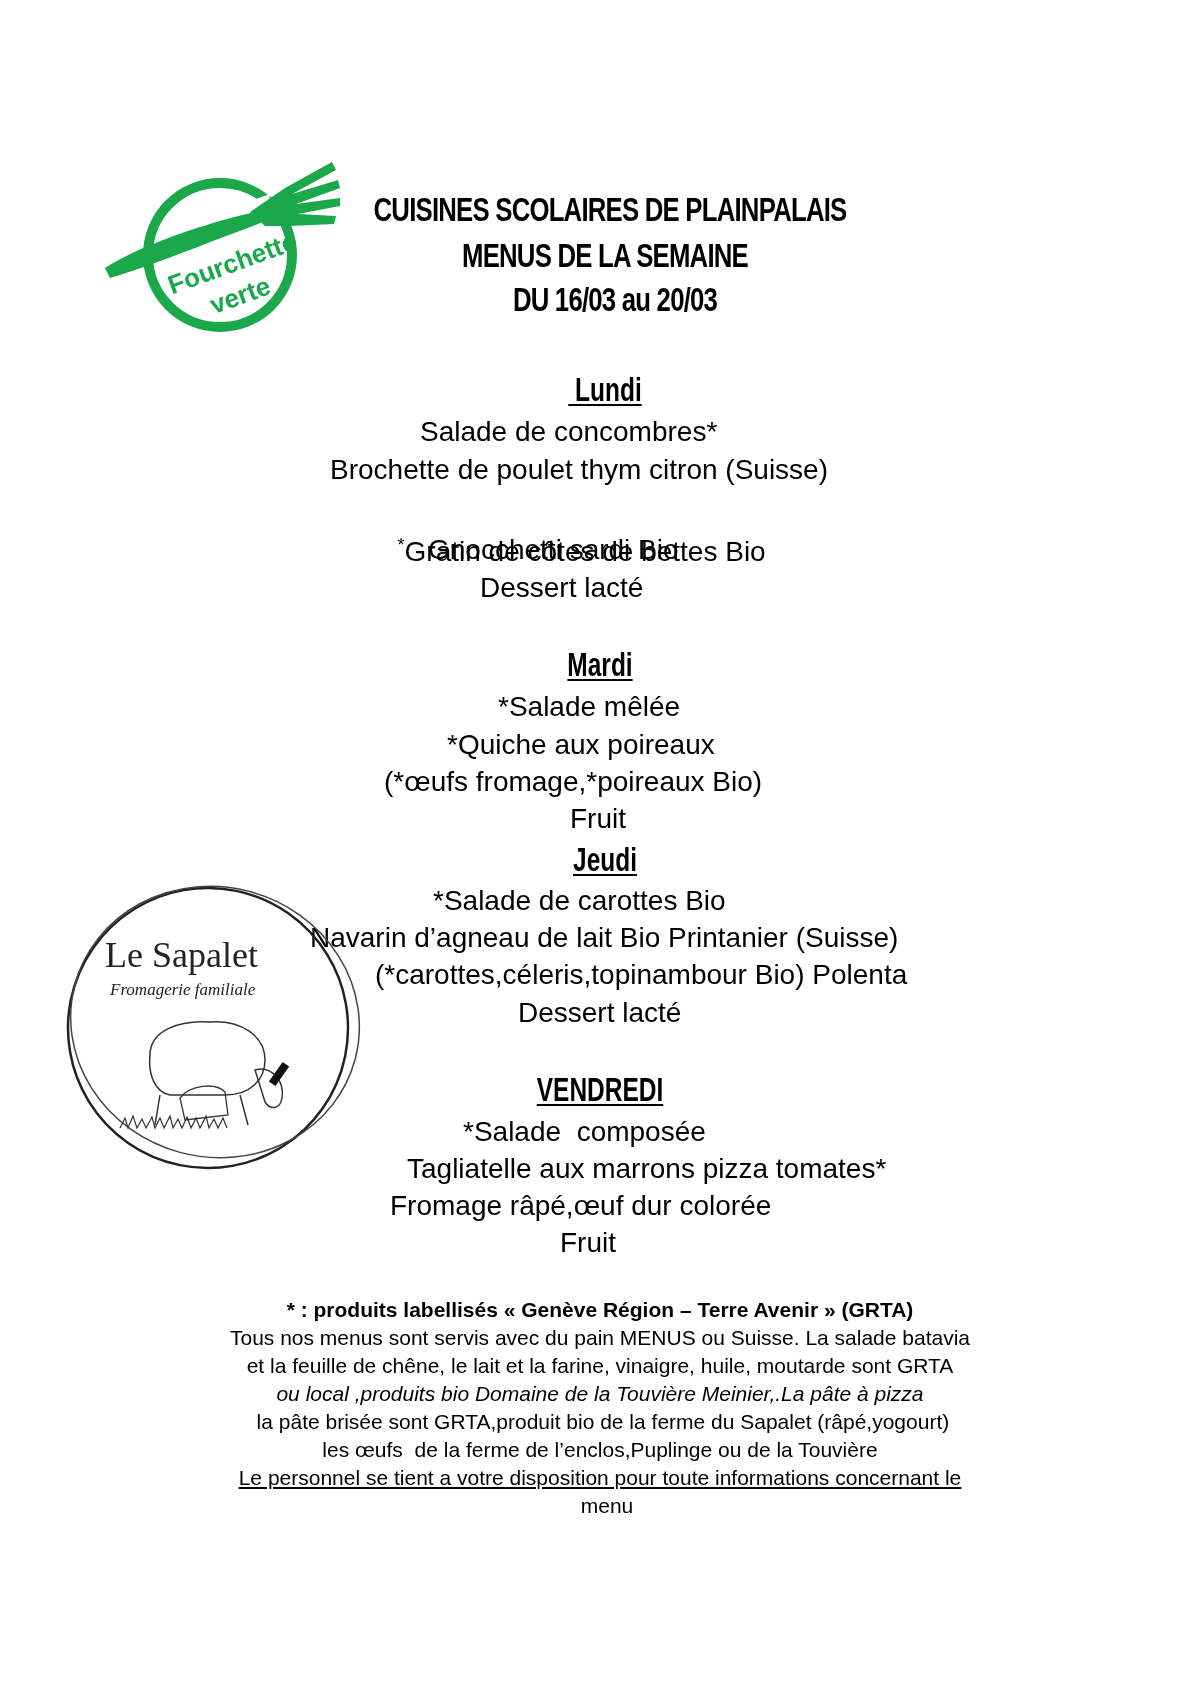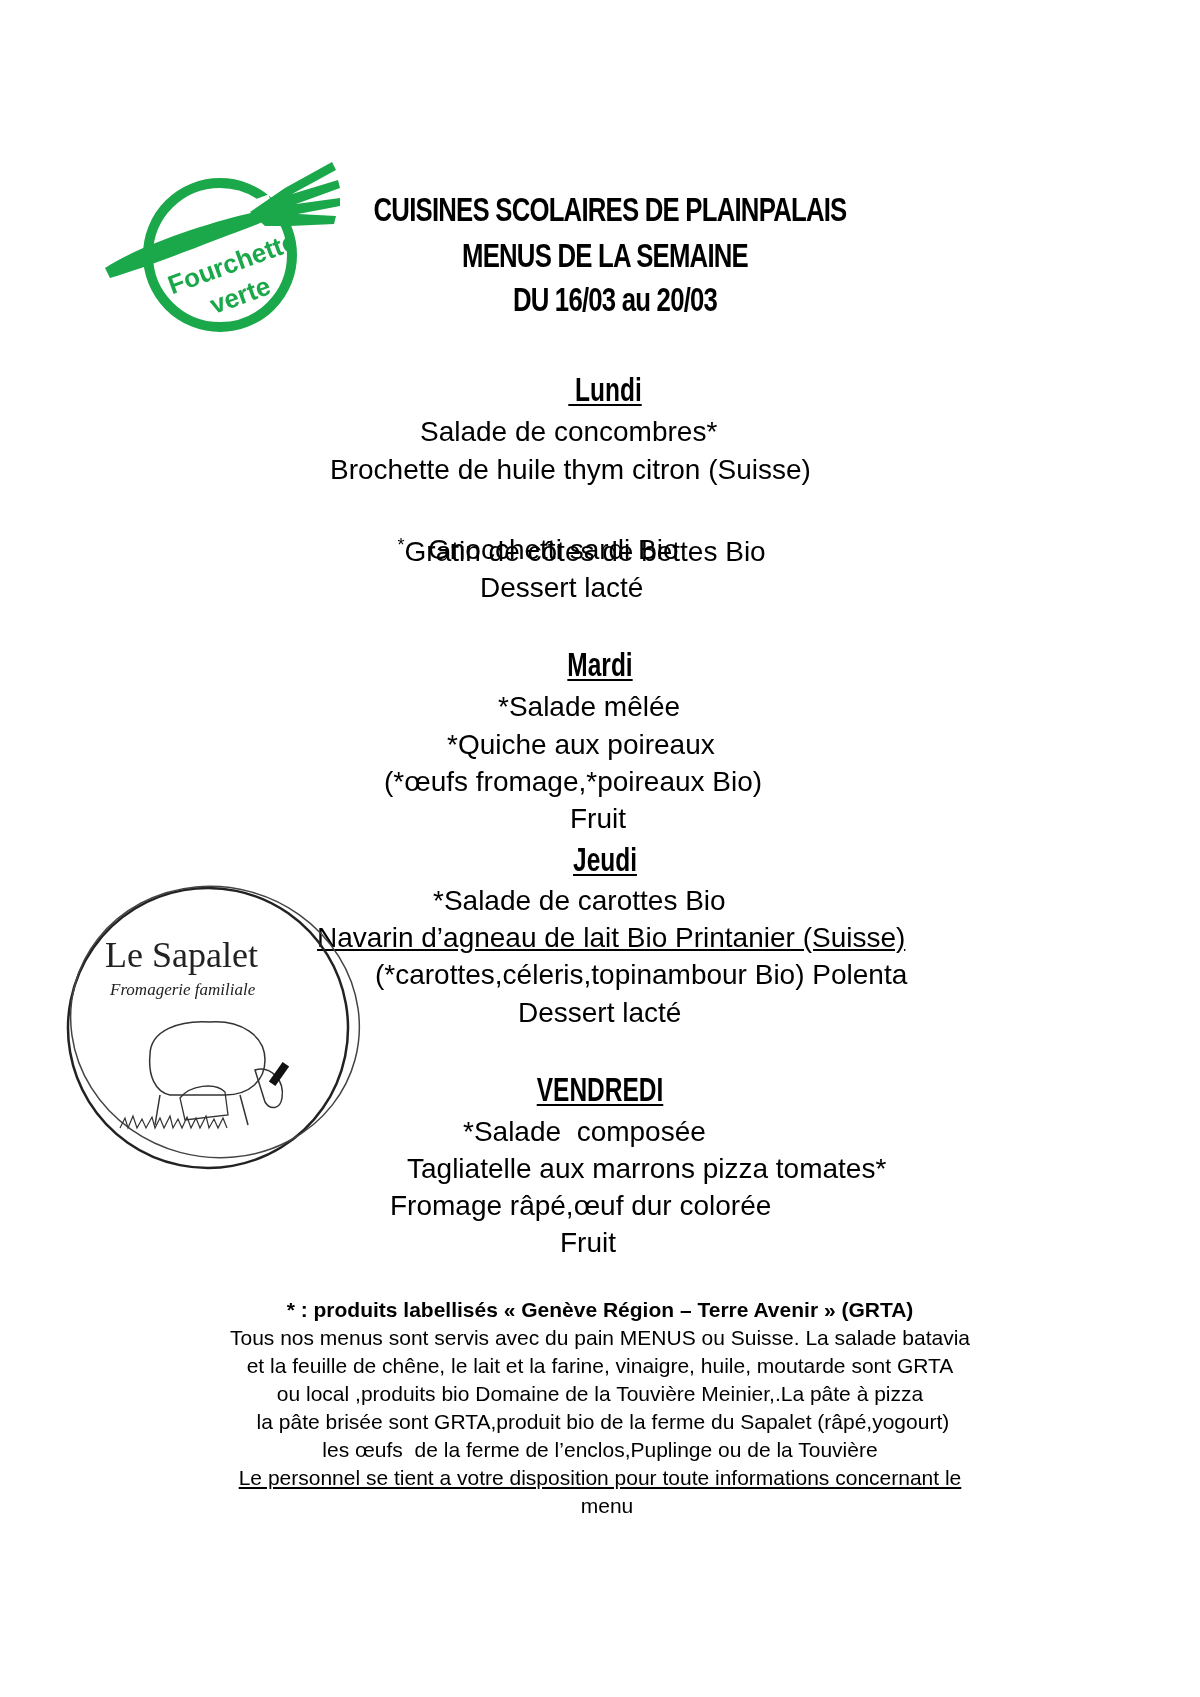--- a/index.html
+++ b/index.html
@@ -42,36 +42,36 @@
     <text class="fv-text" x="110" y="158" font-size="26" transform="rotate(-20 130 150)">verte</text>
   </svg>
 </div>
 
 <div class="title-line" style="top:192px; left:10px;">CUISINES  SCOLAIRES DE PLAINPALAIS</div>
 <div class="title-line" style="top:238px; left:5px;">MENUS DE   LA   SEMAINE</div>
 <div class="title-line" style="top:282px; left:15px;">DU 16/03 au  20/03</div>
 
 <div class="day-head" style="left:530px; width:150px; top:370px;"> Lundi</div>
 <div class="line" style="left:420px; top:415px;">Salade de concombres*</div>
-<div class="line" style="left:330px; top:453px;">Brochette de huile thym citron (Suisse)</div>
+<div class="line" style="left:330px; top:453px;">Brochette de poulet thym citron (Suisse)</div>
 <div class="line" style="left:382px; top:494px;">
   <sup style="font-size:18px; vertical-align:10px;">*</sup><span>Gratin de côtes de bettes Bio</span>
 </div>
 <div class="line" style="left:428px; top:533px;text-align:center;">Gnocchetti sardi Bio</div>
 <div class="line" style="left:480px; top:571px;">Dessert lacté</div>
 
 <div class="day-head" style="left:525px; width:150px; top:645px;">Mardi</div>
 <div class="line" style="left:498px; top:690px;">*Salade mêlée</div>
 <div class="line" style="left:447px; top:728px;">*Quiche aux poireaux</div>
 <div class="line" style="left:384px; top:765px;">(*œufs fromage,*poireaux Bio)</div>
 <div class="line" style="left:570px; top:802px;">Fruit</div>
 
 <div class="day-head" style="left:530px; width:150px; top:840px;">Jeudi</div>
 <div class="line" style="left:433px; top:884px;">*Salade de carottes Bio</div>
-<div class="line" style="left:317px; top:921px;text-decoration:underline;">Navarin d’agneau de lait Bio Printanier (Suisse)</div>
+<div class="line" style="left:310px; top:921px;">Navarin d’agneau de lait Bio Printanier (Suisse)</div>
 <div class="line" style="left:375px; top:958px;text-align:right;">(*carottes,céleris,topinambour Bio) Polenta</div>
 <div class="line" style="left:518px; top:996px;">Dessert lacté</div>
 
 <div class="day-head" style="left:505px; width:190px; top:1070px;">VENDREDI</div>
 <div class="line" style="left:463px; top:1115px;">*Salade  composée</div>
 <div class="line" style="left:407px; top:1152px;">Tagliatelle aux marrons pizza tomates*</div>
 <div class="line" style="left:390px; top:1189px;">Fromage râpé,œuf dur colorée</div>
 <div class="line" style="left:560px; top:1226px;">Fruit</div>
 
 <div class="abs" style="left:50px; top:870px; width:320px; height:310px;">
@@ -89,17 +89,17 @@
 
     <path d="M 130 228 C 140 215, 165 212, 175 222 L 178 245 L 135 250 Z" fill="none" stroke="#333" stroke-width="1.3"></path>
 
     <path d="M 70 258 l 5 -10 l 3 10 l 5 -12 l 4 12 l 5 -9 l 4 9 l 6 -11 l 3 11 l 5 -10 l 4 10 l 6 -12 l 3 12 l 5 -9 l 4 9 l 5 -11 l 4 11 l 5 -10 l 4 10 l 6 -12 l 3 12 l 5 -9 l 4 9 l 5 -10 l 4 10" fill="none" stroke="#333" stroke-width="1.2"></path>
   </svg>
 </div>
 
 <div class="foot bold" style="top:1296px;">* : produits labellisés « Genève Région – Terre Avenir » (GRTA)</div>
 <div class="foot" style="top:1324px;">Tous nos menus sont servis avec du pain MENUS ou Suisse. La salade batavia</div>
 <div class="foot" style="top:1352px;">et la feuille de chêne, le lait et la farine, vinaigre, huile, moutarde sont GRTA</div>
-<div class="foot" style="top:1380px;">ou local ,produits bio Domaine de la Touvière Meinier,.La pâte à pizza</div>
+<div class="foot" style="top:1380px;font-style:italic;">ou local ,produits bio Domaine de la Touvière Meinier,.La pâte à pizza</div>
 <div class="foot" style="top:1408px;"> la pâte brisée sont GRTA,produit bio de la ferme du Sapalet (râpé,yogourt)</div>
 <div class="foot" style="top:1436px;">les œufs  de la ferme de l’enclos,Puplinge ou de la Touvière</div>
 <div class="foot" style="top:1464px;text-decoration:underline;">Le personnel se tient a votre disposition pour toute informations concernant le</div>
 <div class="foot" style="top:1492px;padding-left:7px;">menu</div>
 
 </body></html>

